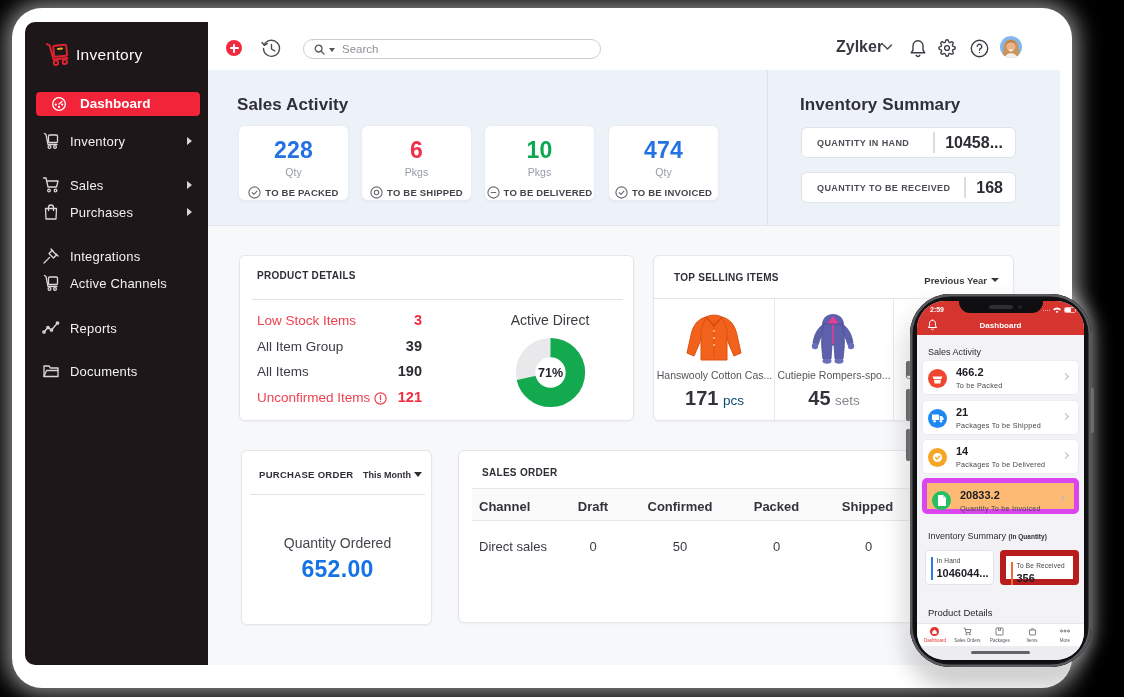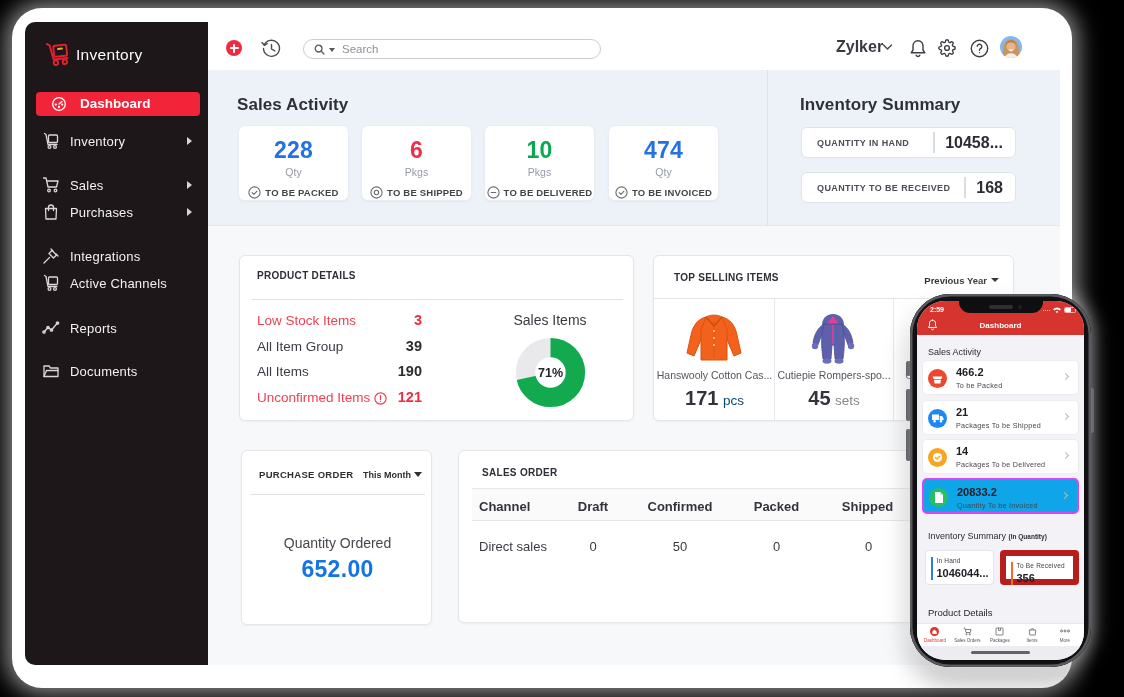--- a/index.html
+++ b/index.html
@@ -240,21 +240,21 @@
         <div class="abs" style="left:0;top:82px;width:182px;text-align:right;font-size:14.5px;font-weight:700;color:#2c2c33;">39</div>
         <div class="abs" style="left:17px;top:108px;font-size:13.5px;color:#3c3c44;">All Items</div>
         <div class="abs" style="left:0;top:107px;width:182px;text-align:right;font-size:14.5px;font-weight:700;color:#2c2c33;">190</div>
         <div class="abs" style="left:17px;top:134px;font-size:13.5px;color:#ef4150;">Unconfirmed Items</div>
         <svg class="abs" style="left:134px;top:135.5px;" width="13" height="13" viewBox="0 0 13 13" fill="none" stroke="#ef4150" stroke-width="1.2">
             <circle cx="6.5" cy="6.5" r="5.6"></circle>
             <path d="M6.5 3.6 L6.5 7.4" stroke-linecap="round"></path>
             <circle cx="6.5" cy="9.4" r="0.7" fill="#ef4150" stroke="none"></circle>
           </svg>
         <div class="abs" style="left:0;top:133px;width:182px;text-align:right;font-size:14.5px;font-weight:700;color:#ef2d3f;">121</div>
-        <div class="abs" style="left:240px;top:56px;width:140px;text-align:center;font-size:14px;color:#3a3a42;">Sales Items</div>
+        <div class="abs" style="left:240px;top:56px;width:140px;text-align:center;font-size:14px;color:#3a3a42;">Active Direct</div>
         <svg class="abs" style="left:275px;top:81px;" width="71" height="71" viewBox="0 0 71 71">
           <circle cx="35.5" cy="35.5" r="24.6" fill="none" stroke="#e9e9ec" stroke-width="20"></circle>
           <circle cx="35.5" cy="35.5" r="24.6" fill="none" stroke="#13a94e" stroke-width="20" stroke-dasharray="109.74 154.57" transform="rotate(-90 35.5 35.5)"></circle>
           <circle cx="35.5" cy="35.5" r="15.2" fill="#fff"></circle>
           <text x="35.5" y="40" text-anchor="middle" font-size="12.5" font-weight="bold" fill="#23232a" font-family="Liberation Sans, sans-serif">71%</text>
         </svg>
       </div>
 
       <div class="card" style="left:445px;top:28px;width:361px;height:166px;overflow:hidden;">
         <div class="ctitle" style="left:20px;top:16px;">TOP SELLING ITEMS</div>
@@ -380,21 +380,21 @@
           <svg class="abs" style="left:4px;top:4px;" width="11" height="11" viewBox="0 0 11 11" fill="none" stroke="#fff" stroke-width="1.4" stroke-linecap="round" stroke-linejoin="round">
               <circle cx="5.5" cy="5.5" r="4.6" fill="#fff" stroke="none"></circle>
               <path d="M3.4 5.6 L4.9 7 L7.7 4.2" stroke="#f6a623"></path>
             </svg>
         </div>
         <div class="abs" style="left:33px;top:5px;font-size:11px;font-weight:700;color:#1d1d23;">14</div>
         <div class="abs" style="left:33px;top:20px;font-size:7.2px;color:#46464d;letter-spacing:.25px;">Packages To be Delivered</div>
         <div class="abs" style="right:10px;top:13px;width:5px;height:5px;border-top:1.3px solid #b9b9c0;border-right:1.4px solid #b9b9c0;transform:rotate(45deg);"></div>
       </div>
 
-      <div class="abs" style="left:5px;top:177px;width:157px;height:36px;background:#0ea5e9;border-radius:5px;border:2px solid #d946ef;">
+      <div class="abs" style="left:5px;top:177px;width:157px;height:36px;background:#fdba74;border-radius:5px;border:5px solid #d946ef;">
         <div class="abs" style="left:5px;top:8px;width:19px;height:19px;border-radius:50%;background:#27bf63;">
           <svg class="abs" style="left:5.5px;top:4px;" width="8" height="11" viewBox="0 0 8 11" fill="#fff">
               <path d="M0 0 L5.2 0 L8 2.8 L8 11 L0 11 Z"></path>
               <path d="M5.2 0 L5.2 2.8 L8 2.8" fill="#9fe4bc"></path>
             </svg>
         </div>
         <div class="abs" style="left:33px;top:5.5px;font-size:11px;font-weight:700;color:#1d1d23;">20833.2</div>
         <div class="abs" style="left:33px;top:21px;font-size:7.2px;color:#46464d;letter-spacing:.25px;">Quantity To be Invoiced</div>
         <div class="abs" style="right:10px;top:13px;width:5px;height:5px;border-top:1.3px solid #b9b9c0;border-right:1.4px solid #b9b9c0;transform:rotate(45deg);"></div>
       </div>

